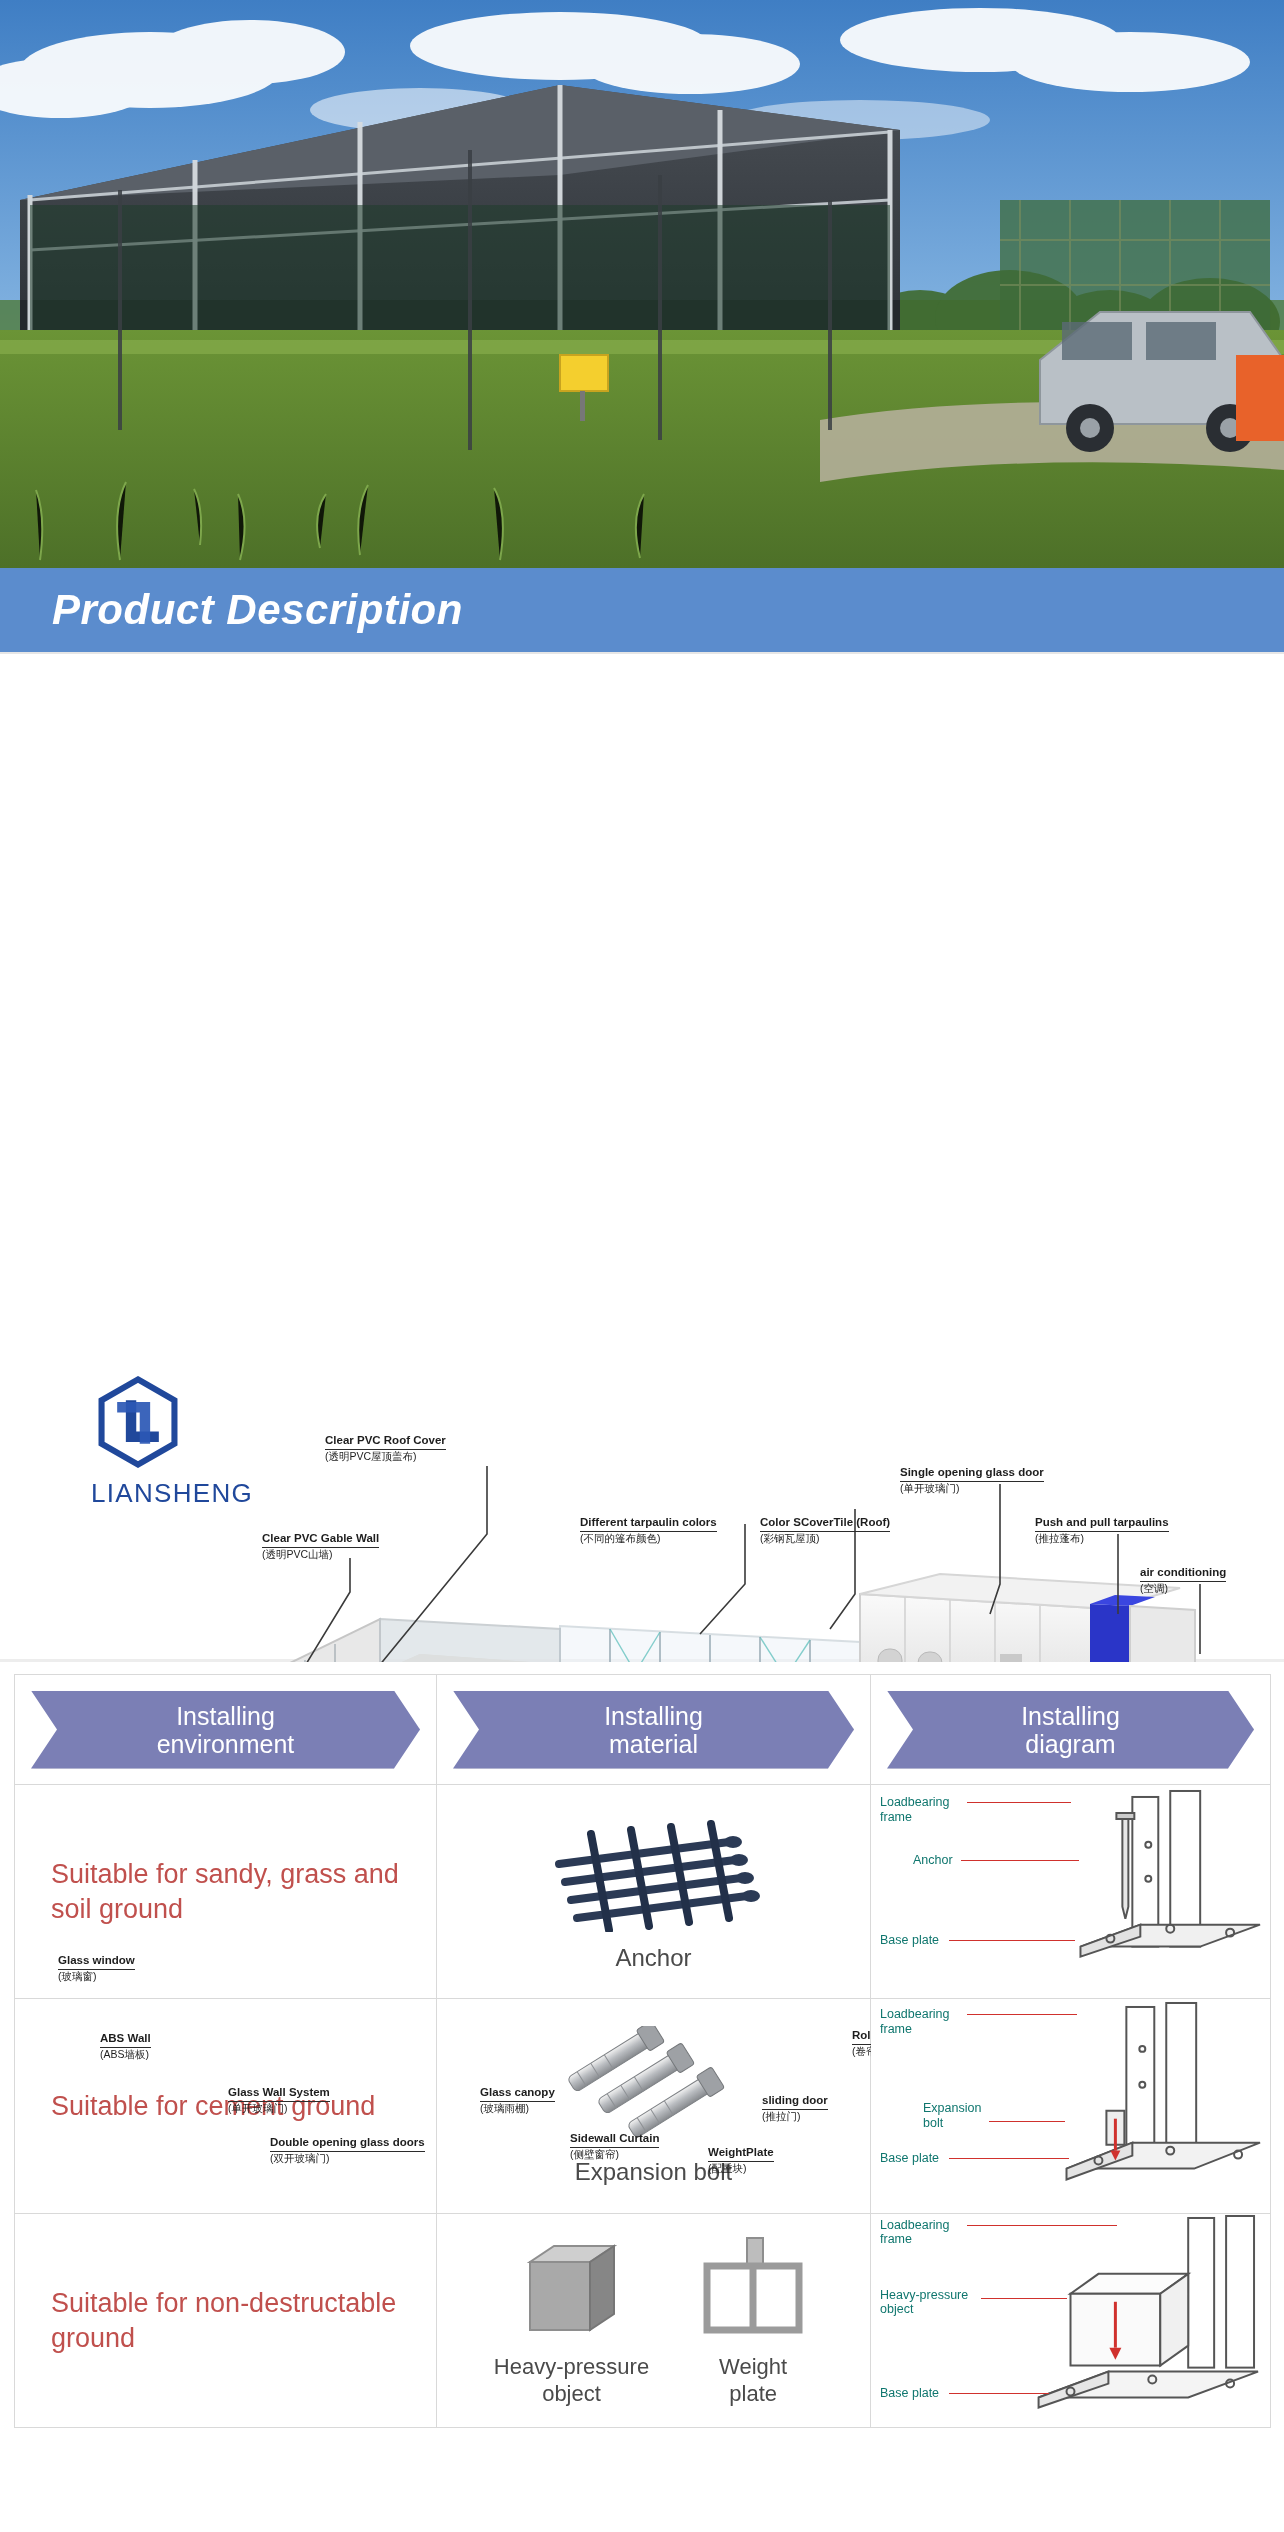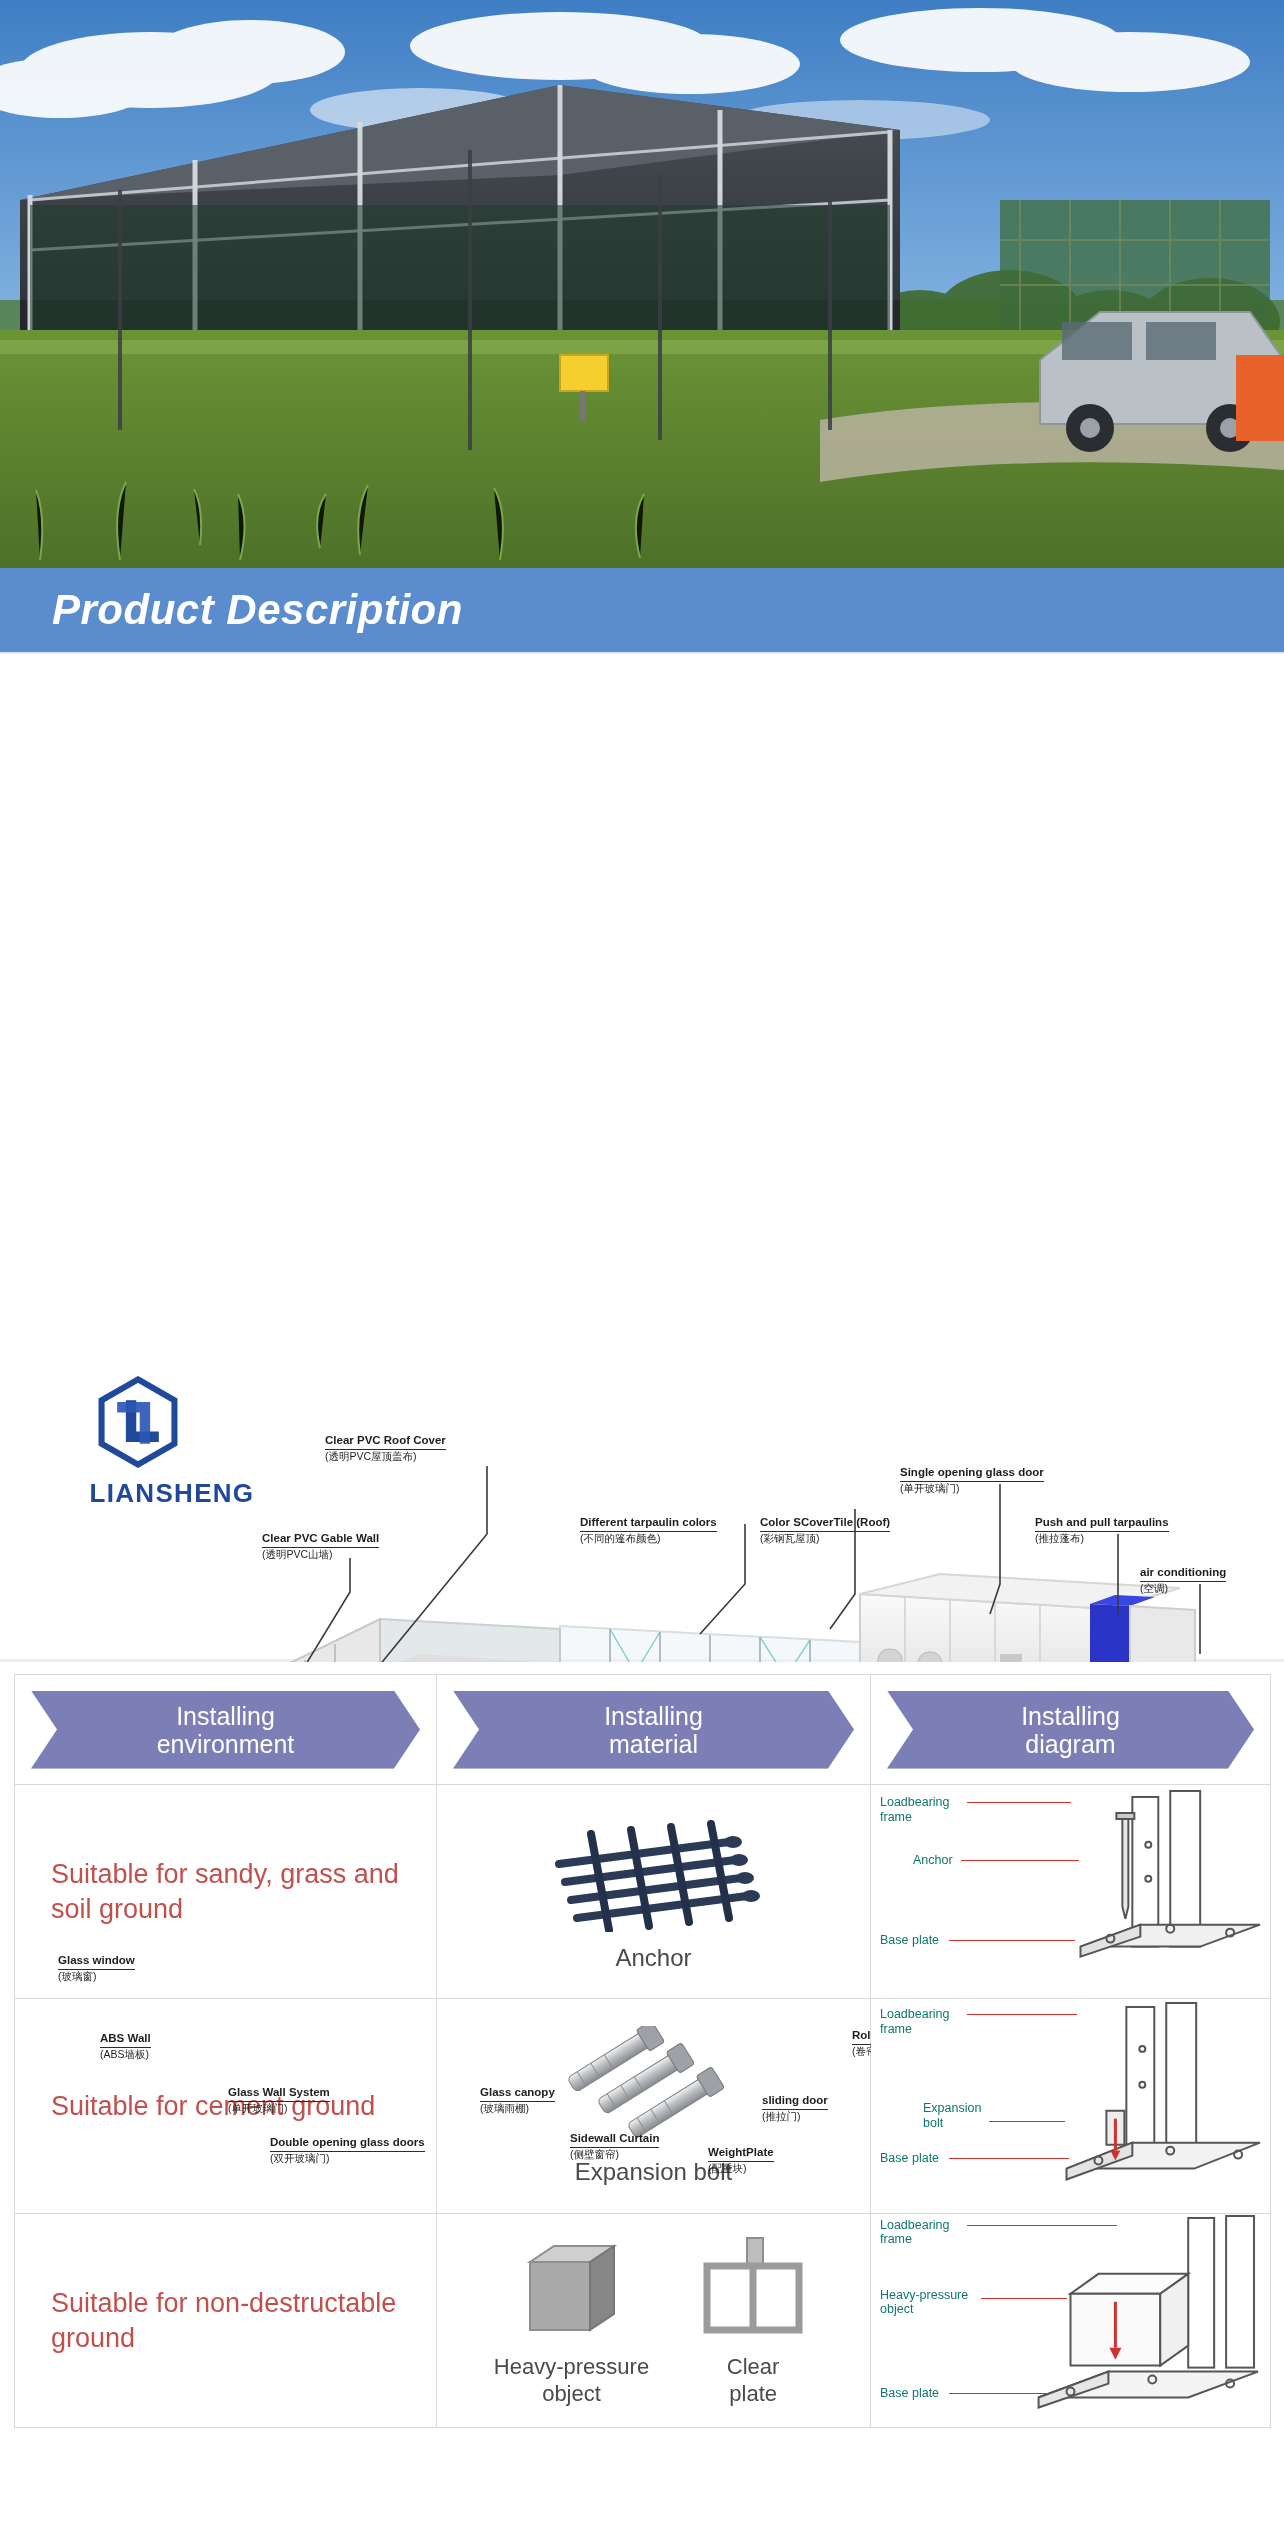--- a/index.html
+++ b/index.html
@@ -33,21 +33,21 @@
 
   
   .diagram-section {
     position: relative; width: 1284px; height: 1008px;
     background: #ffffff;
     border-bottom: 3px solid #ededed;
   }
   .logo-wrap { position: absolute; left: 72px; top: 722px; width: 200px; }
   .logo-mark { width: 88px; height: 92px; margin-left: 22px; }
   .logo-text {
-    color: #20489b; font-weight: 700; font-size: 26px;
+    color: #20489b; font-weight: 400; font-size: 26px;
     letter-spacing: 1.3px; margin-top: 6px; text-align: center;
     font-family: "Liberation Sans", sans-serif;
   }
 
   .diagram-canvas { position:absolute; inset:0; }
 
   .lbl {
     position: absolute;
     font-family: "Liberation Sans", sans-serif;
     color: #1d1d1d;
@@ -631,21 +631,21 @@
                 <span>object</span>
               </div>
             </div>
             <div class="sub">
               <svg width="120" height="110" viewBox="0 0 120 110">
                 <rect x="54" y="4" width="16" height="28" fill="#bdbdbd" stroke="#8e8e8e" stroke-width="2"></rect>
                 <rect x="14" y="32" width="92" height="64" fill="none" stroke="#9b9b9b" stroke-width="7"></rect>
                 <line x1="60" y1="32" x2="60" y2="96" stroke="#9b9b9b" stroke-width="7"></line>
               </svg>
               <div class="cap">
-                <span>Clear</span><br>
+                <span>Weight</span><br>
                 <span>plate</span>
               </div>
             </div>
           </div>
         </td>
         <td class="dia-cell">
           <div class="dia-wrap">
             <svg viewBox="0 0 400 210" width="100%" height="100%">
               <g stroke="#555" stroke-width="2" fill="none">
                 <rect x="318" y="2" width="26" height="150"></rect>

